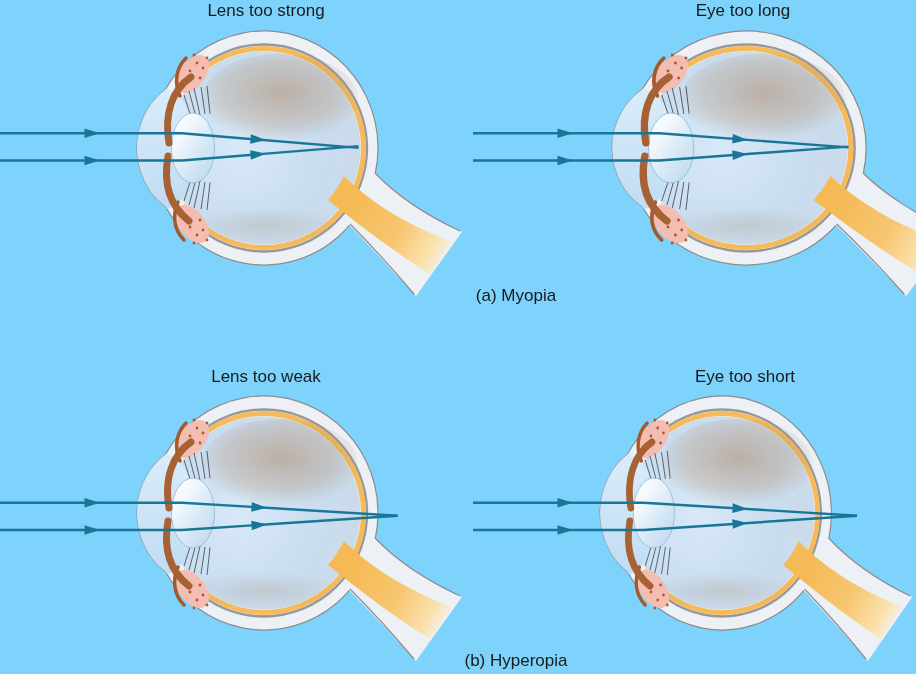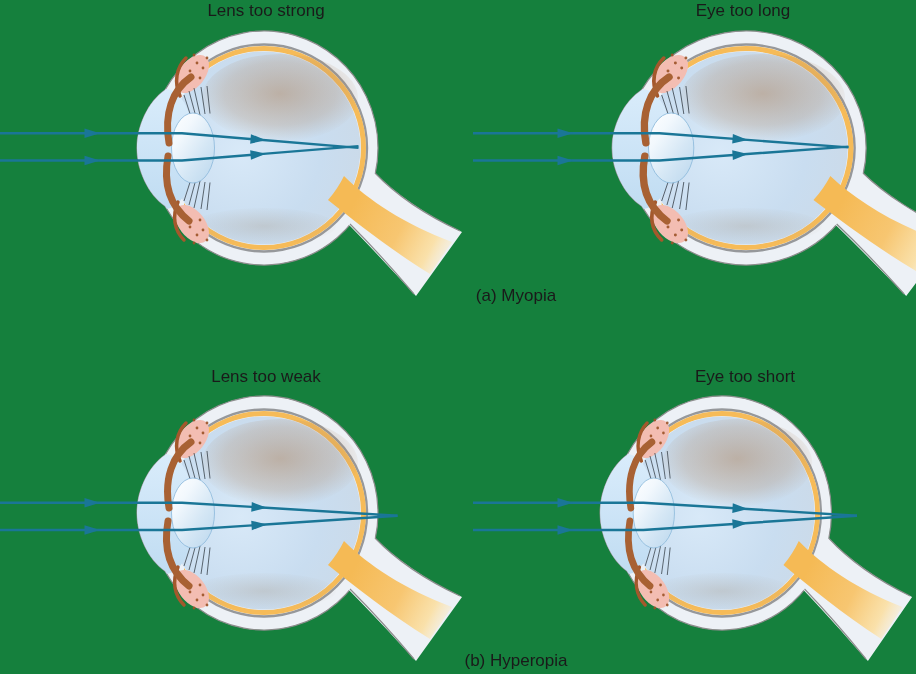--- a/index.html
+++ b/index.html
@@ -1,18 +1,18 @@
 <!DOCTYPE html>
 <html><head>
 <meta charset="utf-8">
 <style>
   html, body { margin: 0; padding: 0; background: #ffffff; }
   .figure {
     width: 916px; height: 674px; position: relative;
-    background: #15803d; overflow: hidden;
+    background: #7dd3fc; overflow: hidden;
     font-family: "Liberation Sans", sans-serif;
   }
   svg { display: block; }
   .panel-title, .section-caption {
     font-family: "Liberation Sans", sans-serif;
     font-size: 17px;
     fill: #1a1a1a;
   }
 </style>
 </head>

